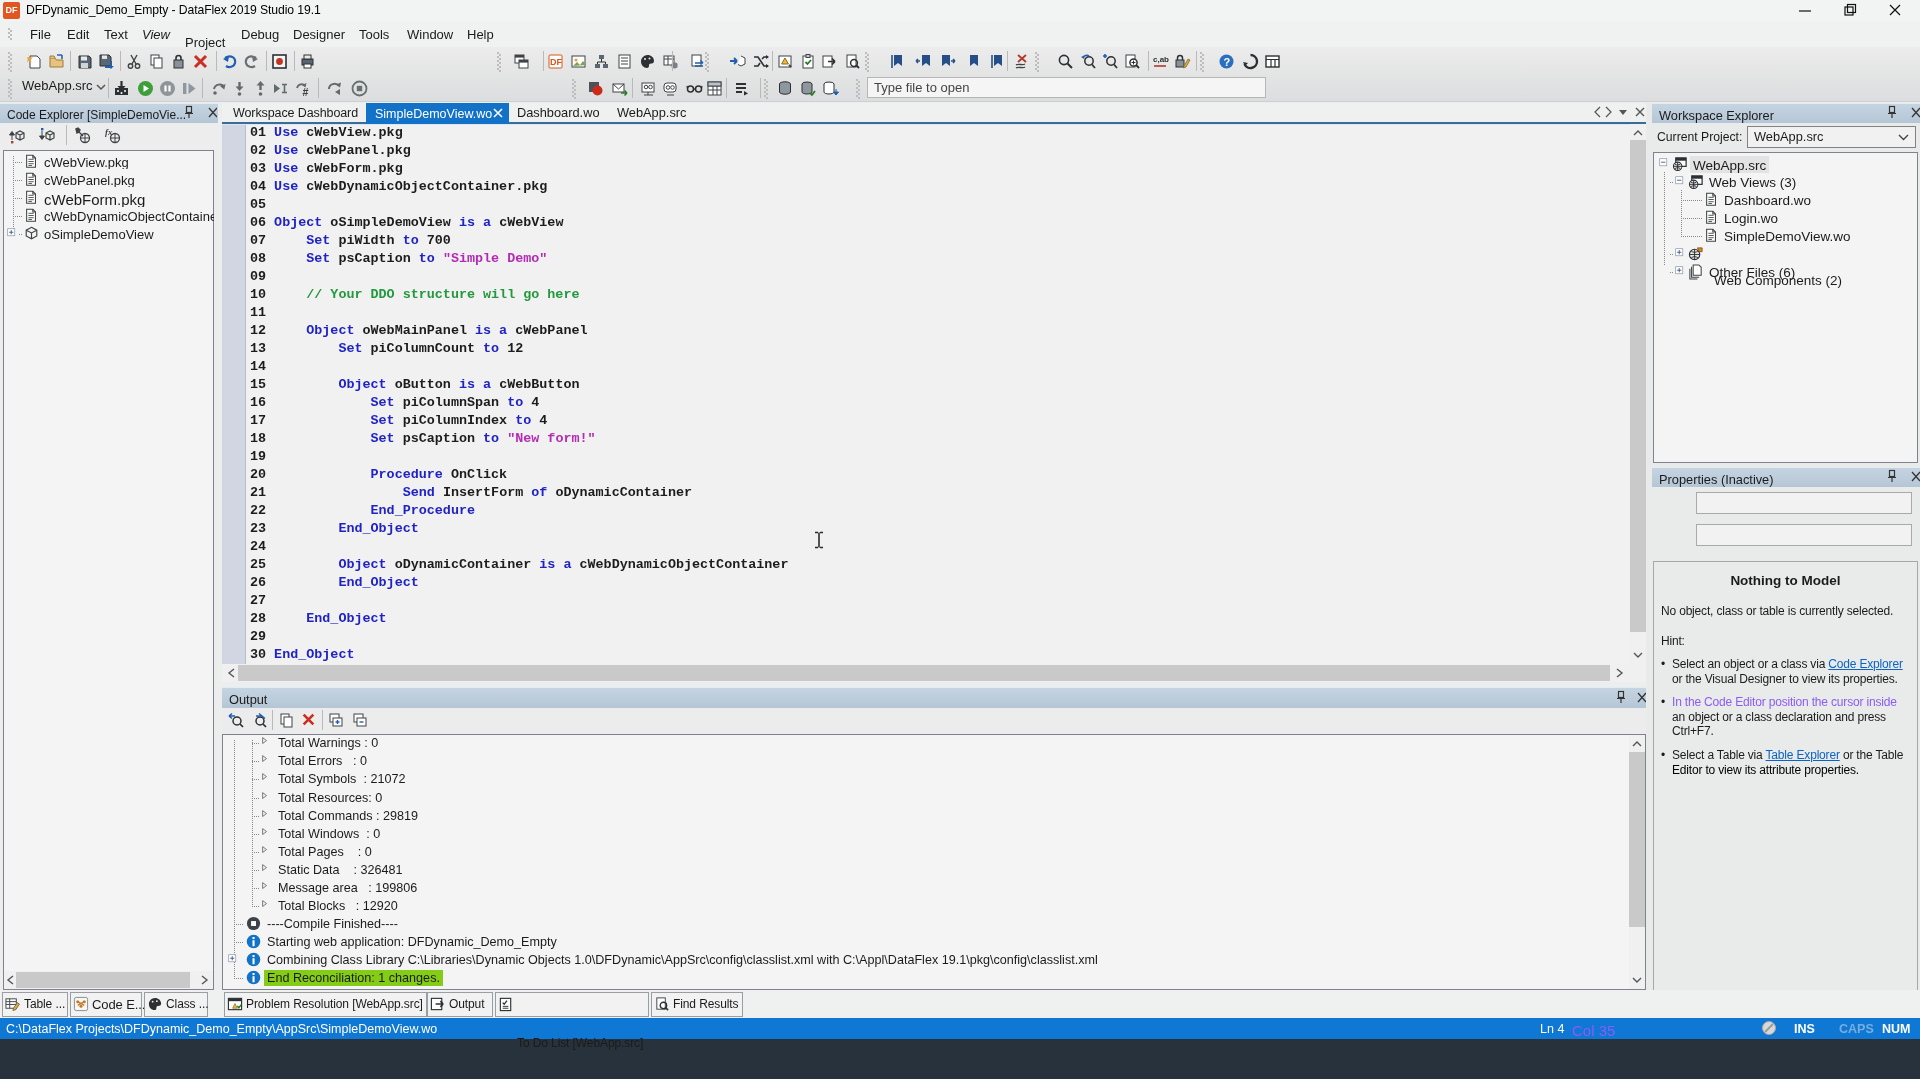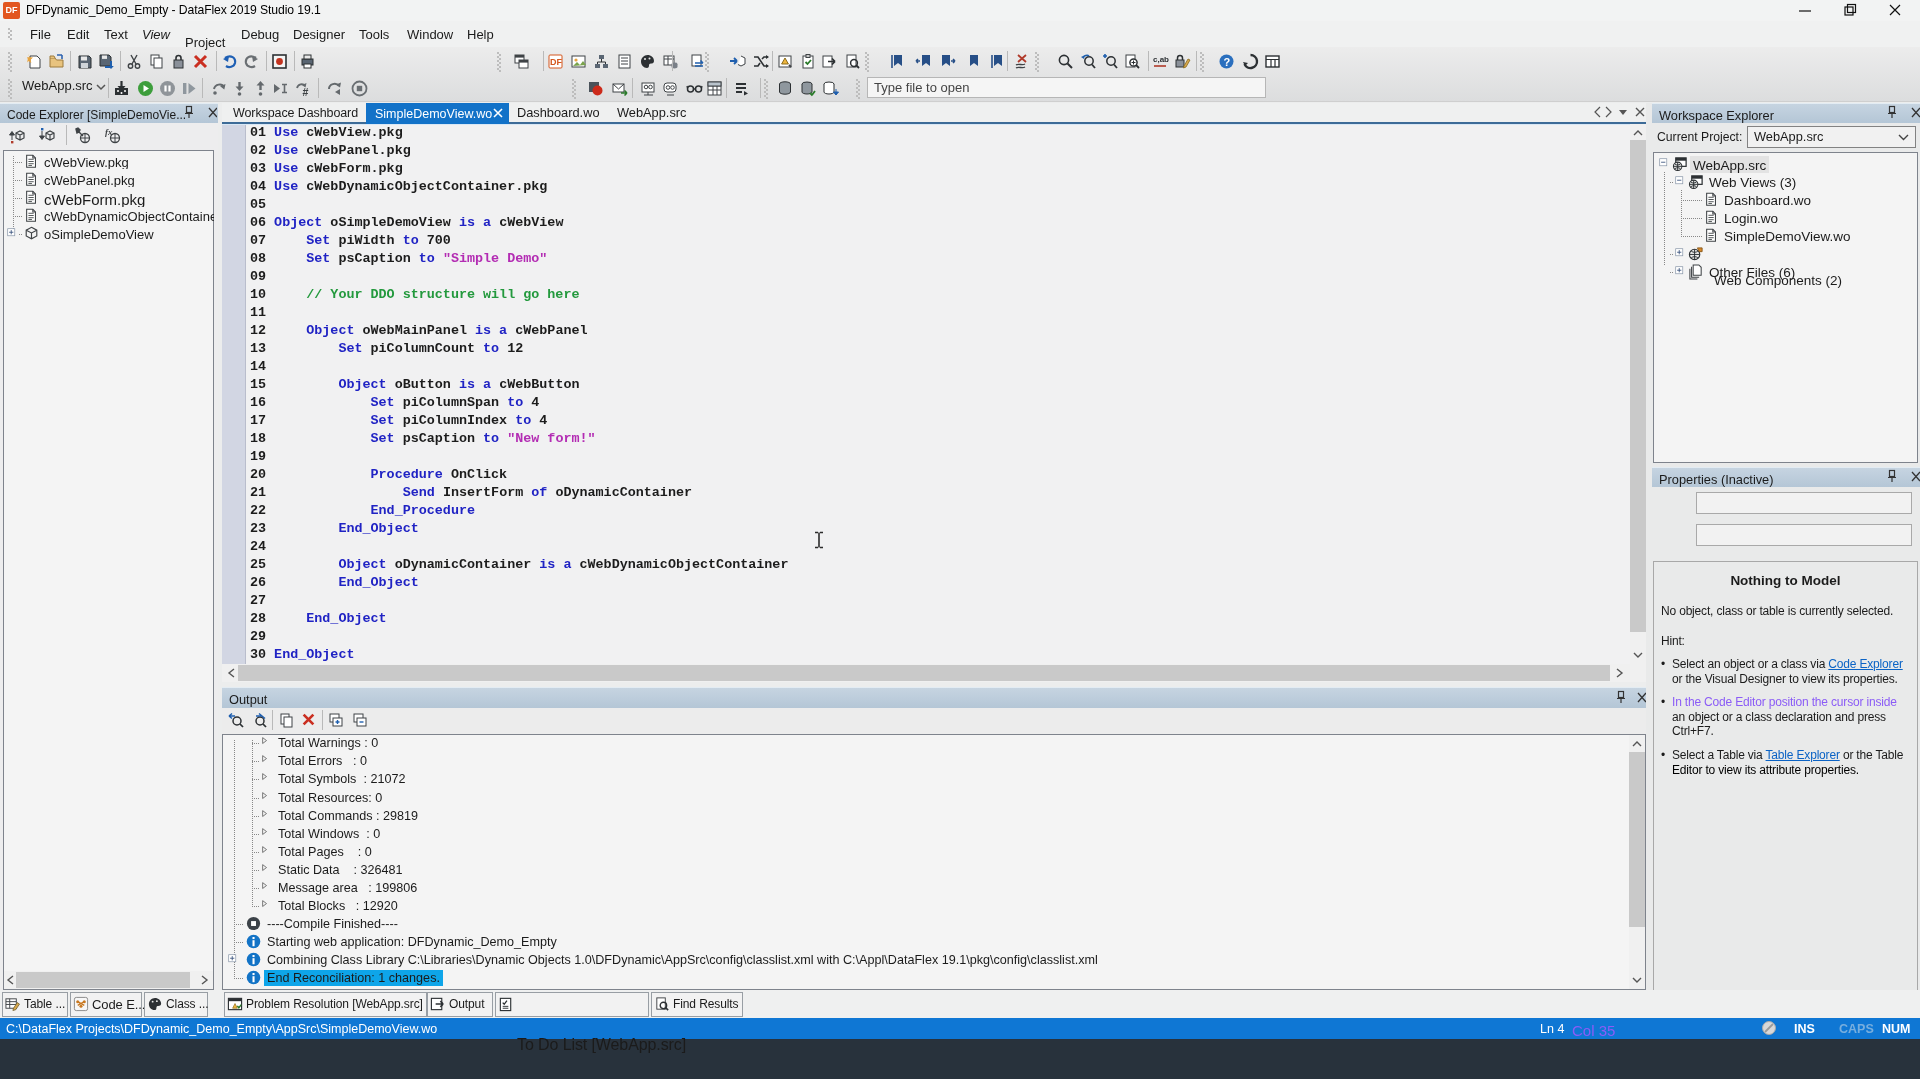--- a/index.html
+++ b/index.html
@@ -891,21 +891,21 @@
     <rect x="6.9" y="3.2" width="2.2" height="2.2" fill="#fff"></rect>
     <rect x="6.9" y="6.6" width="2.2" height="6.4" fill="#fff"></rect>
   </svg>
 <div class="orow" style="left:267px;top:953px;">Combining Class Library C:\Libraries\Dynamic Objects 1.0\DFDynamic\AppSrc\config\classlist.xml with C:\Appl\DataFlex 19.1\pkg\config\classlist.xml</div>
 <div class="ab" style="left:234px;top:978px;width:10px;height:1px;background-image:linear-gradient(90deg,#888 1px,transparent 1px);background-size:2px 1px;"></div>
 <svg class="ab" style="left:246px;top:970px" width="16" height="16" viewBox="0 0 17 17">
     <circle cx="8" cy="8" r="7.2" fill="#1273c6"></circle>
     <rect x="6.9" y="3.2" width="2.2" height="2.2" fill="#fff"></rect>
     <rect x="6.9" y="6.6" width="2.2" height="6.4" fill="#fff"></rect>
   </svg>
-<div class="orow" style="left:267px;top:971px;background:#0ea5e9;padding:1px 3px;margin:-1px 0 0 -3px;">End Reconciliation: 1 changes.</div>
+<div class="orow" style="left:267px;top:971px;background:#84cc16;padding:1px 3px;margin:-1px 0 0 -3px;">End Reconciliation: 1 changes.</div>
 <div class="ab" style="left:1653px;top:573px;width:265px;text-align:center;font-size:13.5px;font-weight:bold;color:#1b1b1b;">Nothing to Model</div>
 <div class="ab" style="left:1661px;top:604px;font-size:12px;letter-spacing:-0.18px;color:#1b1b1b;white-space:pre;">No object, class or table is currently selected.</div>
 <div class="ab" style="left:1661px;top:634px;font-size:12px;letter-spacing:-0.18px;color:#1b1b1b;white-space:pre;">Hint:</div>
 <div class="ab" style="left:1661px;top:657px;font-size:12px;letter-spacing:-0.18px;color:#1b1b1b;white-space:pre;">•</div>
 <div class="ab" style="left:1672px;top:657px;font-size:12px;letter-spacing:-0.18px;color:#1b1b1b;white-space:pre;">Select an object or a class via <span style="color:#0b63c5;text-decoration:underline;">Code Explorer</span></div>
 <div class="ab" style="left:1672px;top:671.5px;font-size:12px;letter-spacing:-0.18px;color:#1b1b1b;white-space:pre;">or the Visual Designer to view its properties.</div>
 <div class="ab" style="left:1661px;top:695px;font-size:12px;letter-spacing:-0.18px;color:#1b1b1b;white-space:pre;">•</div>
 <div class="ab" style="left:1672px;top:695px;font-size:12px;letter-spacing:-0.18px;color:#8b5cf6;white-space:pre;">In the Code Editor position the cursor inside</div>
 <div class="ab" style="left:1672px;top:709.5px;font-size:12px;letter-spacing:-0.18px;color:#1b1b1b;white-space:pre;">an object or a class declaration and press</div>
 <div class="ab" style="left:1672px;top:724px;font-size:12px;letter-spacing:-0.18px;color:#1b1b1b;white-space:pre;">Ctrl+F7.</div>
@@ -948,20 +948,20 @@
     <rect x="1.5" y="2.5" width="11" height="12" fill="#fff" stroke="#2c3033" stroke-width="1.2"></rect>
     <path d="M6 8.5h8M14 8.5l-3-3M14 8.5l-3 3" stroke="#2c3033" stroke-width="1.7" fill="none"></path>
   </svg>
 <div class="txt" style="left:449px;top:998px;font-size:12px;letter-spacing:-0.1px;">Output</div>
 <div class="tb" style="left:495px;top:992px;width:154px;height:25px;"></div>
 <svg class="ab" style="left:498px;top:996px" width="16" height="16" viewBox="0 0 17 17">
     <rect x="2.5" y="2.5" width="11" height="13" fill="#fff" stroke="#2c3033" stroke-width="1.2"></rect>
     <path d="M5 7l1.6 1.8L9.5 5" fill="none" stroke="#2c3033" stroke-width="1.4"></path>
     <path d="M5 11h6M5 13h6" stroke="#2c3033"></path>
   </svg>
-<div class="txt" style="left:517px;top:998px;font-size:16px;letter-spacing:-0.1px;margin-top:39px;">To Do List [WebApp.src]</div>
+<div class="txt" style="left:517px;top:998px;font-size:12px;letter-spacing:-0.1px;margin-top:39px;">To Do List [WebApp.src]</div>
 <div class="tb" style="left:651px;top:992px;width:92px;height:25px;"></div>
 <svg class="ab" style="left:654px;top:996px" width="16" height="16" viewBox="0 0 17 17">
     <rect x="3" y="2" width="9" height="12" fill="#fff" stroke="#3f4346"></rect>
     <circle cx="10" cy="10" r="3.4" fill="none" stroke="#2c3033" stroke-width="1.5"></circle>
     <path d="M12.5 12.5L15 15" stroke="#2c3033" stroke-width="1.8"></path>
   </svg>
 <div class="txt" style="left:673px;top:998px;font-size:12px;letter-spacing:-0.1px;">Find Results</div>
 
 </body></html>

